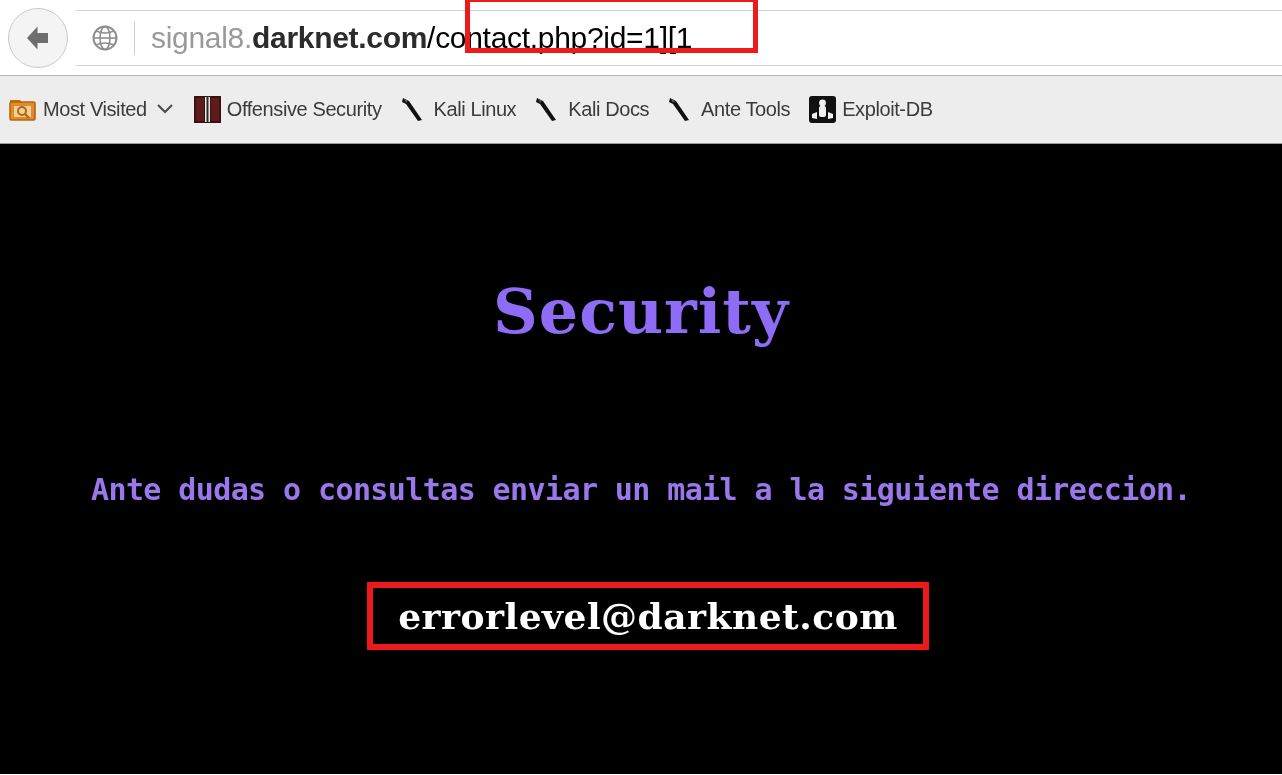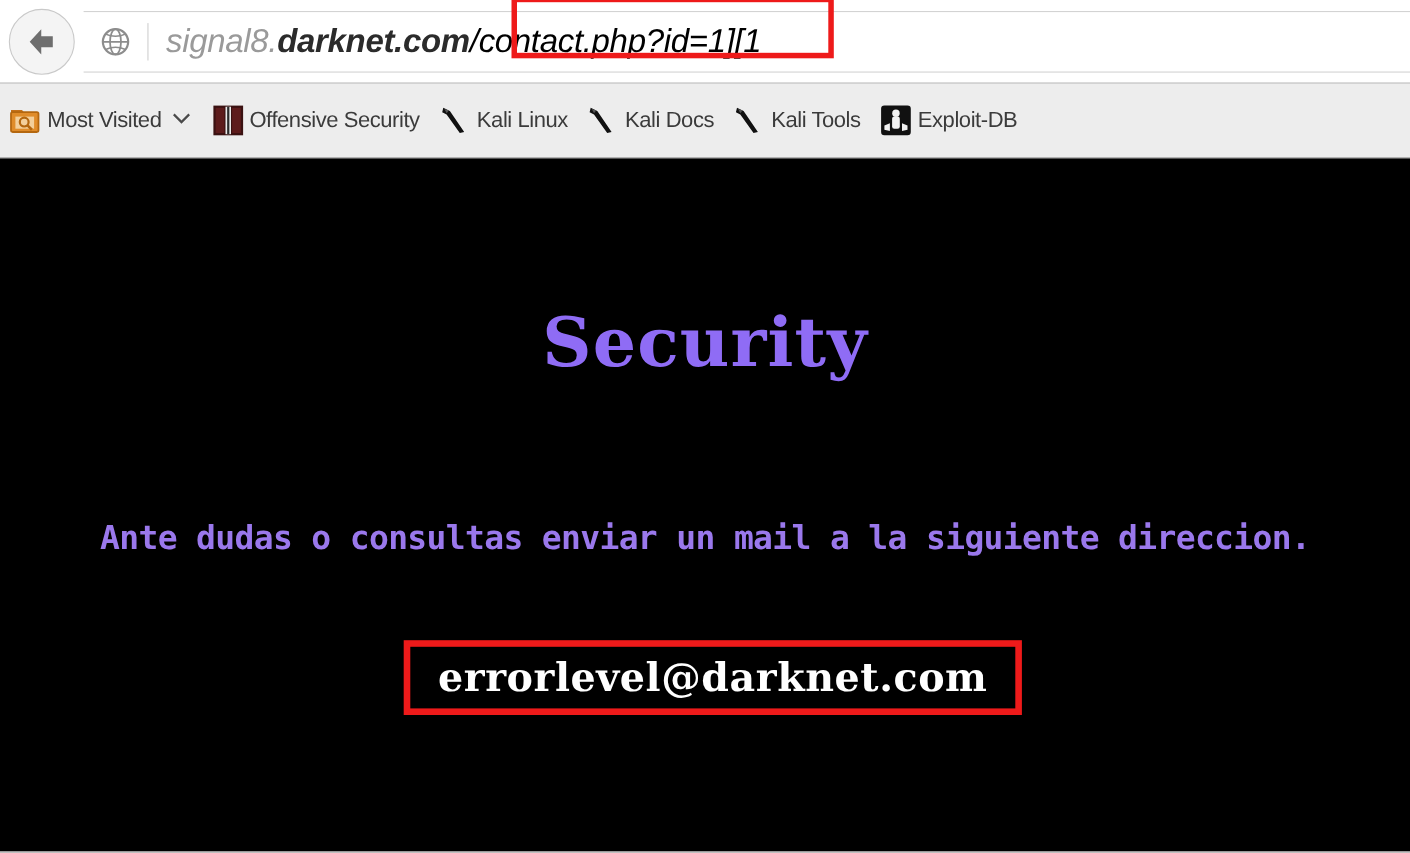--- a/index.html
+++ b/index.html
@@ -77,21 +77,20 @@
 
   #url-text {
     margin-left: 16px;
     font-family: "Liberation Sans", sans-serif;
     font-size: 30px;
     letter-spacing: -0.3px;
     white-space: nowrap;
     color: #8a8a8a;
     display: flex;
     align-items: baseline;
-    font-style: italic;
   }
   #url-prefix { color: #9a9a9a; }
   #url-domain { color: #2b2b2b; font-weight: bold; }
   #url-path {
     color: #000000;
   }
 
   
   #url-path-highlight {
     position: absolute;
@@ -298,21 +297,21 @@
       <span class="bookmark-label">Kali Docs</span>
     </div>
 
     <div class="bookmark-item">
       <span class="bookmark-icon">
         <svg width="29" height="29" viewBox="0 0 29 29">
           <path d="M3 3 L9 6 L22 25 L18 26 L6 9 L2 7 Z" fill="#111111"></path>
           <path d="M4 4 L8 5.5 L6 8 Z" fill="#555555"></path>
         </svg>
       </span>
-      <span class="bookmark-label">Kali Tools</span>
+      <span class="bookmark-label">Ante Tools</span>
     </div>
 
     <div class="bookmark-item">
       <span class="bookmark-icon">
         <svg width="29" height="29" viewBox="0 0 29 29">
           <rect x="1" y="1" width="27" height="27" rx="3" fill="#111111"></rect>
           <circle cx="14.5" cy="8" r="3.4" fill="#f2f2f2"></circle>
           <rect x="11" y="11" width="7" height="11" rx="2" fill="#f2f2f2"></rect>
           <path d="M4 19 L9 17 L9 24 L4 23 Z" fill="#f2f2f2"></path>
           <path d="M25 19 L20 17 L20 24 L25 23 Z" fill="#f2f2f2"></path>

